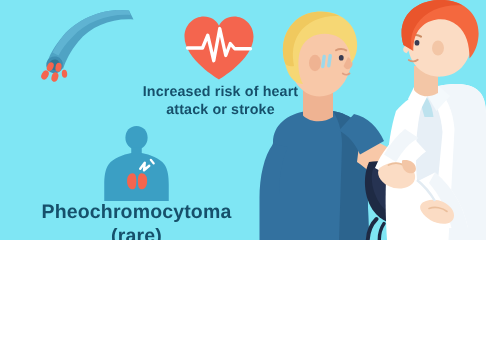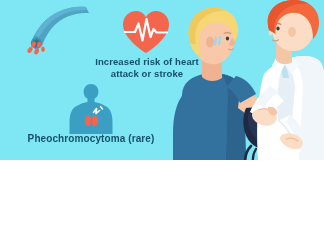--- a/index.html
+++ b/index.html
@@ -39,21 +39,21 @@
   
   #vessel-icon { left: 18px; top: 4px; width: 74px; height: 52px; }
   #vessel-caption { left: 0px; top: 56px; width: 112px; font-size: 9.5px; }
 
   
   #heart-icon { left: 120px; top: 8px; width: 52px; height: 48px; }
   #heart-caption { left: 90px; top: 56px; width: 114px; font-size: 9.5px; }
 
   
   #torso-icon { left: 66px; top: 82px; width: 50px; height: 52px; }
-  #torso-caption { left: 26px; top: 133px; width: 130px; font-size: 10px; }
+  #torso-caption { left: 26px; top: 133px; width: 130px; font-size: 13px; }
 
   
   #scene { position: absolute; left: 152px; top: 0; width: 172px; height: 160px; }
   #scene svg { display:block; width: 172px; height: 160px; }
 </style>
 </head>
 <body>
 
 <div id="infographic" style="background: rgb(127, 230, 244);">
 

